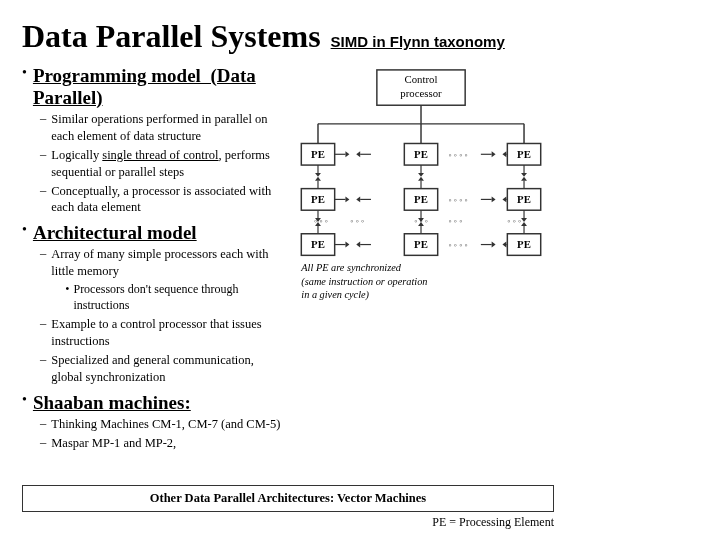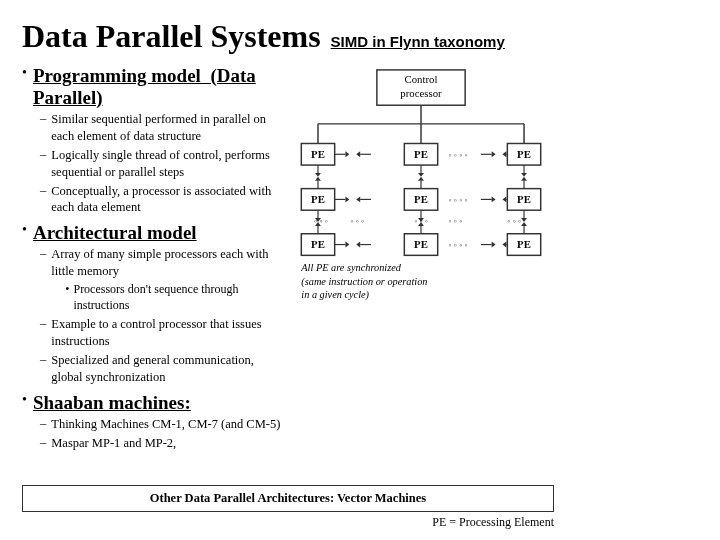--- a/index.html
+++ b/index.html
@@ -114,20 +114,21 @@
       align-items: flex-start;
       font-size: 12px;
     }
 
     .bullet-small {
       margin-right: 4px;
       flex-shrink: 0;
     }
 
     .underline {
+      text-decoration: underline;
       text-align: right;
     }
 
     .other-box {
       border: 1.5px solid #333;
       padding: 5px 10px;
       font-size: 12.5px;
       font-weight: bold;
       flex: 1;
       text-align: center;
@@ -172,21 +173,21 @@
     <div class="left-col">
 
       <div class="bullet-section">
         <div class="bullet-main">
           <span class="bullet-dot">•</span>
           <span class="bullet-label">Programming model&nbsp; (Data Parallel)</span>
         </div>
         <div class="sub-list">
           <div class="sub-item">
             <span class="sub-dash">–</span>
-            <span class="sub-text">Similar sequential performed in parallel on each element of data structure</span>
+            <span class="sub-text">Similar operations performed in parallel on each element of data structure</span>
           </div>
           <div class="sub-item">
             <span class="sub-dash">–</span>
             <span class="sub-text">Logically <span class="underline">single thread of control</span>, performs sequential or parallel steps</span>
           </div>
           <div class="sub-item">
             <span class="sub-dash">–</span>
             <span class="sub-text">Conceptually, a processor is associated with each data element</span>
           </div>
         </div>

